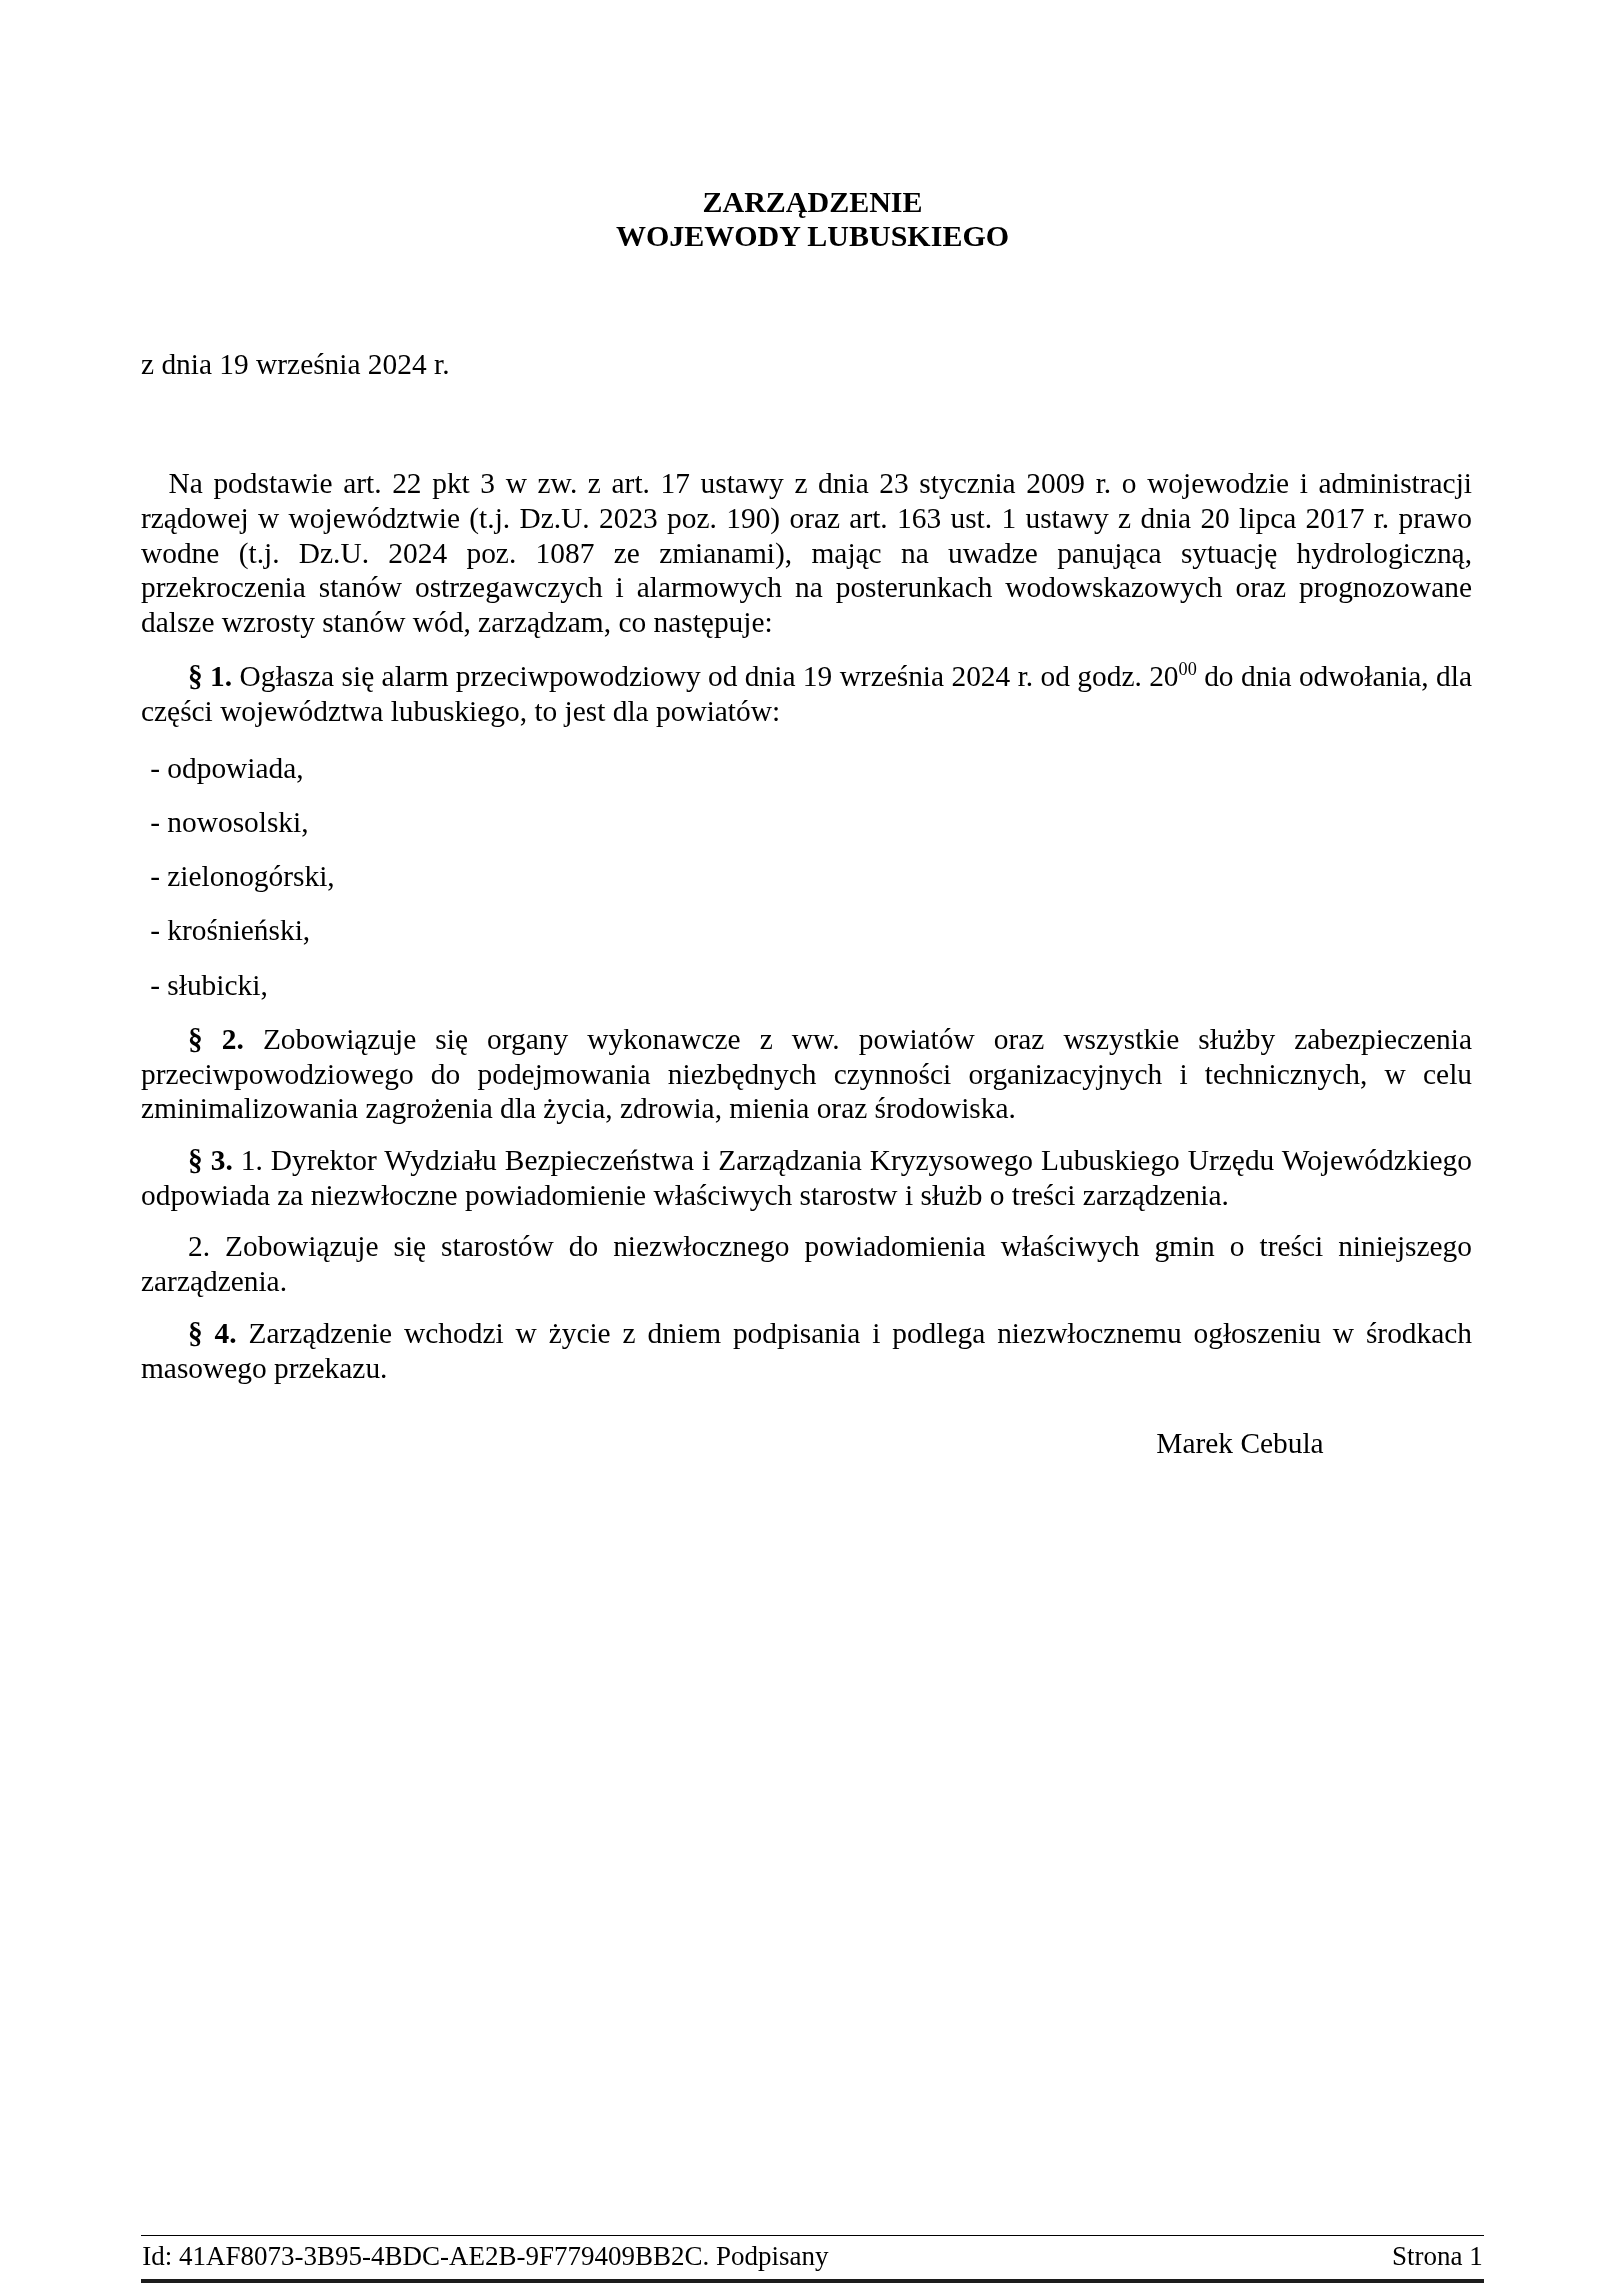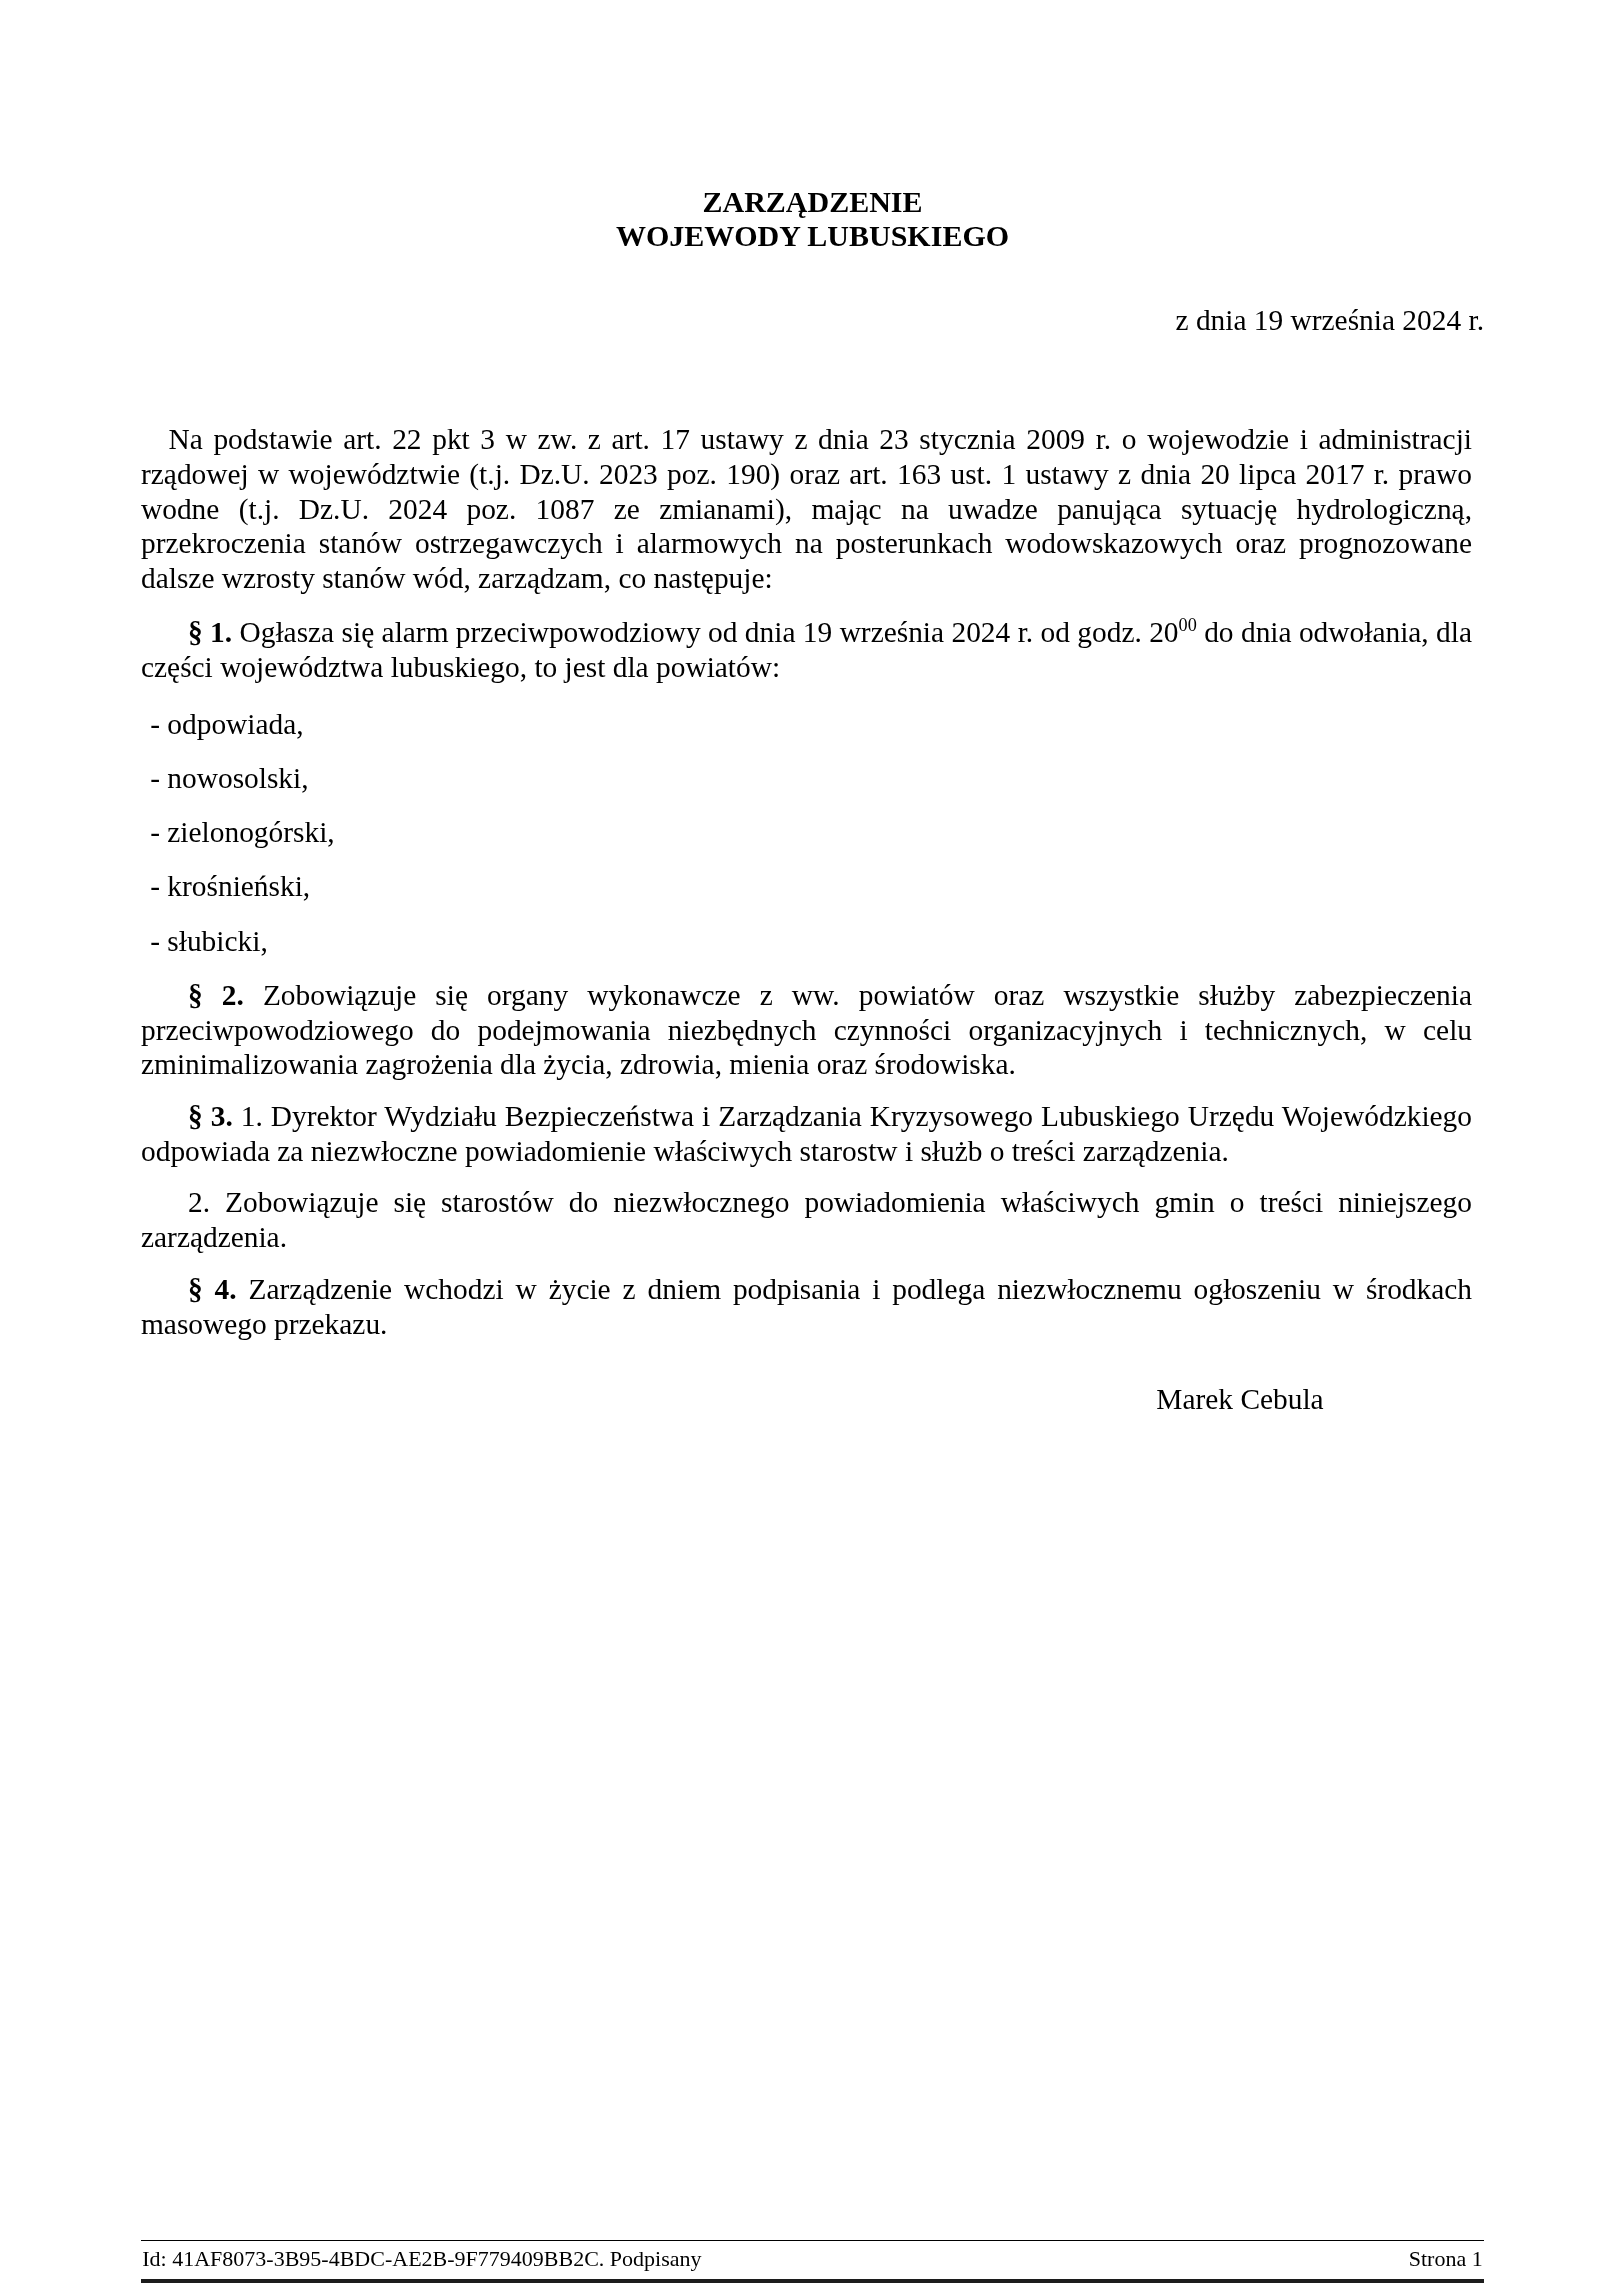--- a/index.html
+++ b/index.html
@@ -21,22 +21,22 @@
   .content {
     padding: 185px 139px 0 141px;
   }
   .title-block {
     text-align: center;
     font-weight: bold;
     font-size: 30px;
     line-height: 1.12;
   }
   .date-line {
-    text-align: right;
-    margin-top: 52px;
+    text-align: left;
+    margin-top: 96px;
   }
   .subject {
     text-align: center;
     font-weight: bold;
     margin-top: 63px;
     line-height: 1.18;
     padding: 0 6.5px;
   }
   .body-block {
     margin-top: 85px;
@@ -84,21 +84,21 @@
     right: 139px;
     bottom: 11.8px;
   }
   .footer-rule {
     border-top: 1.3px solid #000000;
   }
   .footer-row {
     display: flex;
     justify-content: space-between;
     align-items: baseline;
-    font-size: 22px;
+    font-size: 27px;
     padding: 5.2px 1.3px 6.5px 1.3px;
   }
   .footer-bar {
     height: 4.6px;
     background: #1c1c1c;
   }
 </style>
 </head>
 <body>
 

